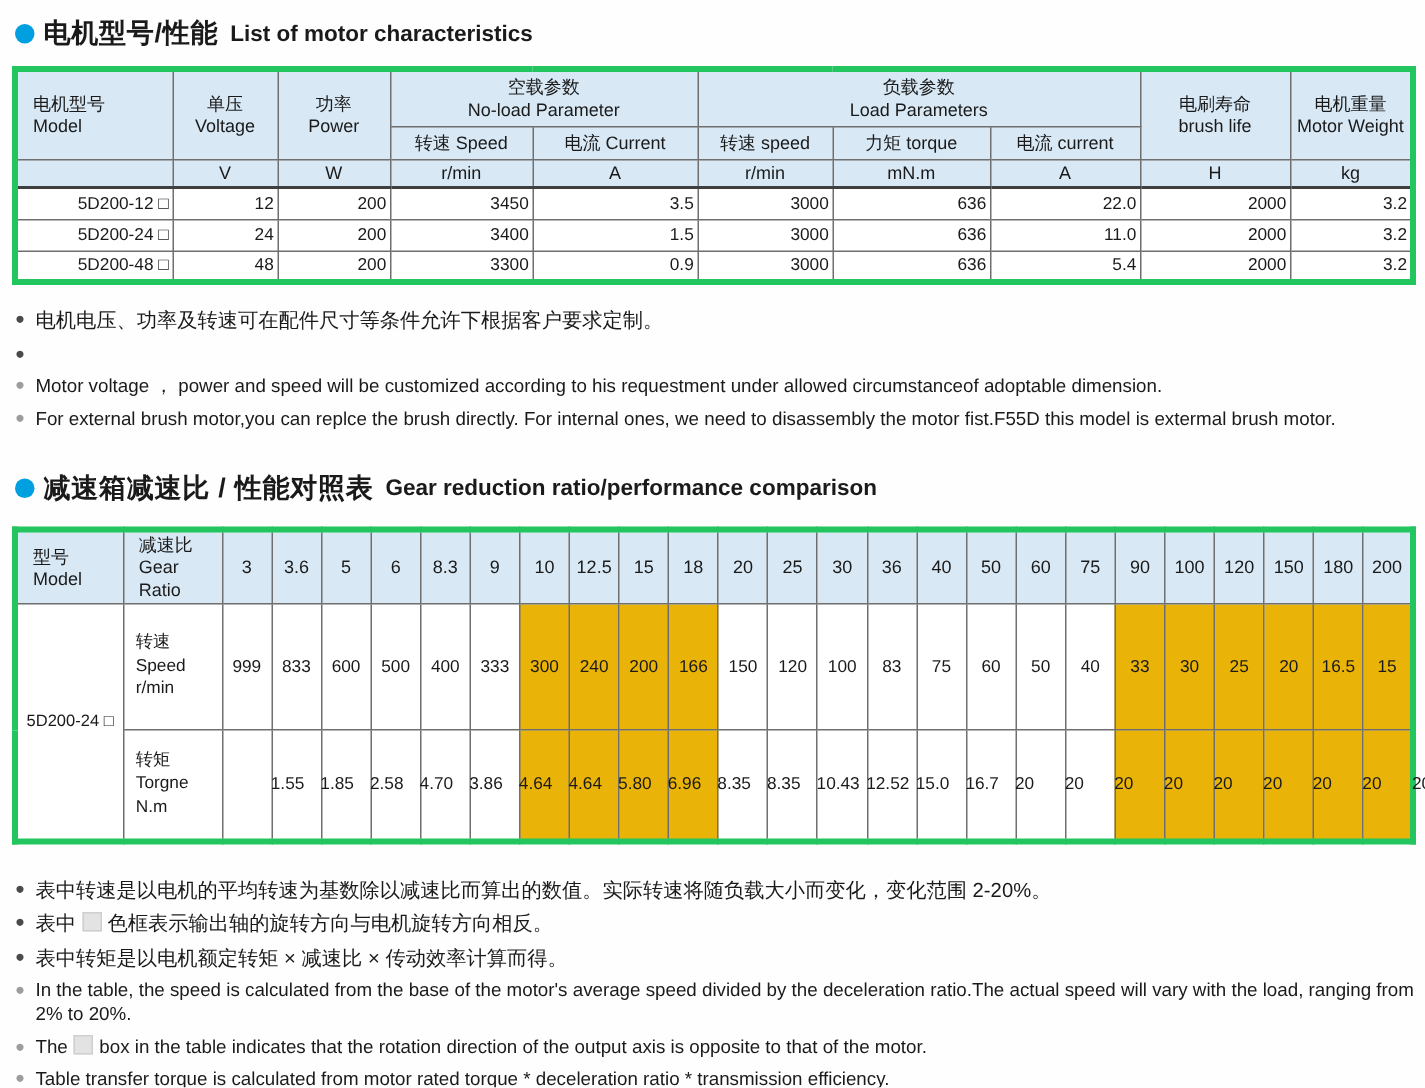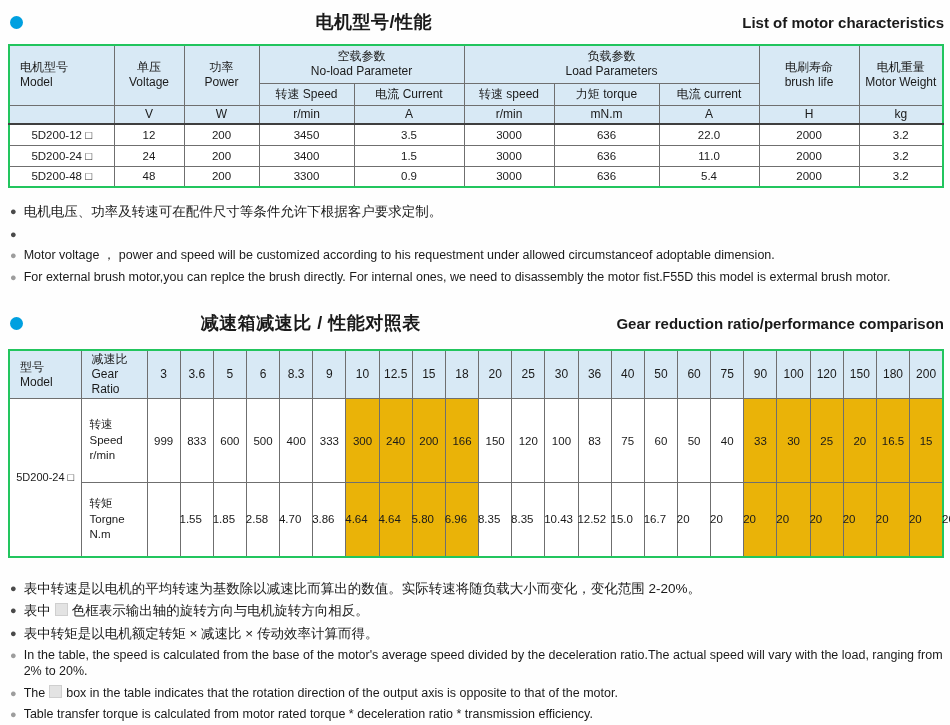--- a/index.html
+++ b/index.html
@@ -1,34 +1,34 @@
 <!DOCTYPE html>
 <html><head>
 <meta charset="utf-8">
 <style>
   html,body{margin:0;padding:0;background:#ffffff;}
   body{font-family:"Liberation Sans","DejaVu Sans",sans-serif;color:#1a1a1a;}
   .page{width:950px;height:725px;box-sizing:border-box;padding:8px 6px 0 8px;background:#fefefe;overflow:hidden;}
 
   
-  .section-title{display:flex;align-items:center;gap:6px;margin:2px 0 10px 2px;justify-content:space-between;}
+  .section-title{display:flex;align-items:center;gap:6px;margin:2px 0 10px 2px;}
   .bullet-dot{width:13px;height:13px;border-radius:50%;background:#00a0e0;flex:0 0 auto;}
   .title-zh{font-size:18px;font-weight:bold;letter-spacing:.5px;}
-  .title-en{font-size:15px;font-weight:bold;margin-left:18px;}
+  .title-en{font-size:15px;font-weight:bold;margin-left:2px;}
 
   
-  table{border-collapse:collapse;table-layout:fixed;width:100%;border:2px solid #22c55e;}
+  table{border-collapse:collapse;table-layout:fixed;width:100%;border:4px solid #22c55e;}
   th,td{border:1px solid #6f6f6f;text-align:center;vertical-align:middle;font-weight:normal;white-space:pre-line;padding:1px 2px;box-sizing:border-box;}
   th{background:#d8e9f5;font-size:12px;line-height:1.25;}
   td{font-size:11.5px;background:#ffffff;}
   .left{text-align:left;padding-left:10px;}
   .units th{border-bottom:2px solid #3f3f3f;height:19px;}
   .group-row th{height:38px;}
   .sub-row th{height:22px;}
-  .motor-table td{height:21px;}
+  .motor-table td{height:21px;text-align:right;}
   .t2-head th{height:44px;}
   .t2-speed td{height:84px;}
   .t2-torque td{height:74px;padding-left:32px;}
   td.shaded{background:#eab308;}
   td.row-label{text-align:left;padding-left:8px;font-size:11.5px;line-height:1.35;}
   td.model-col{font-size:11px;}
 
   
   .notes{margin:15px 0 0 2px;}
   .note{display:flex;align-items:flex-start;gap:7px;margin-bottom:5px;line-height:1.3;}

